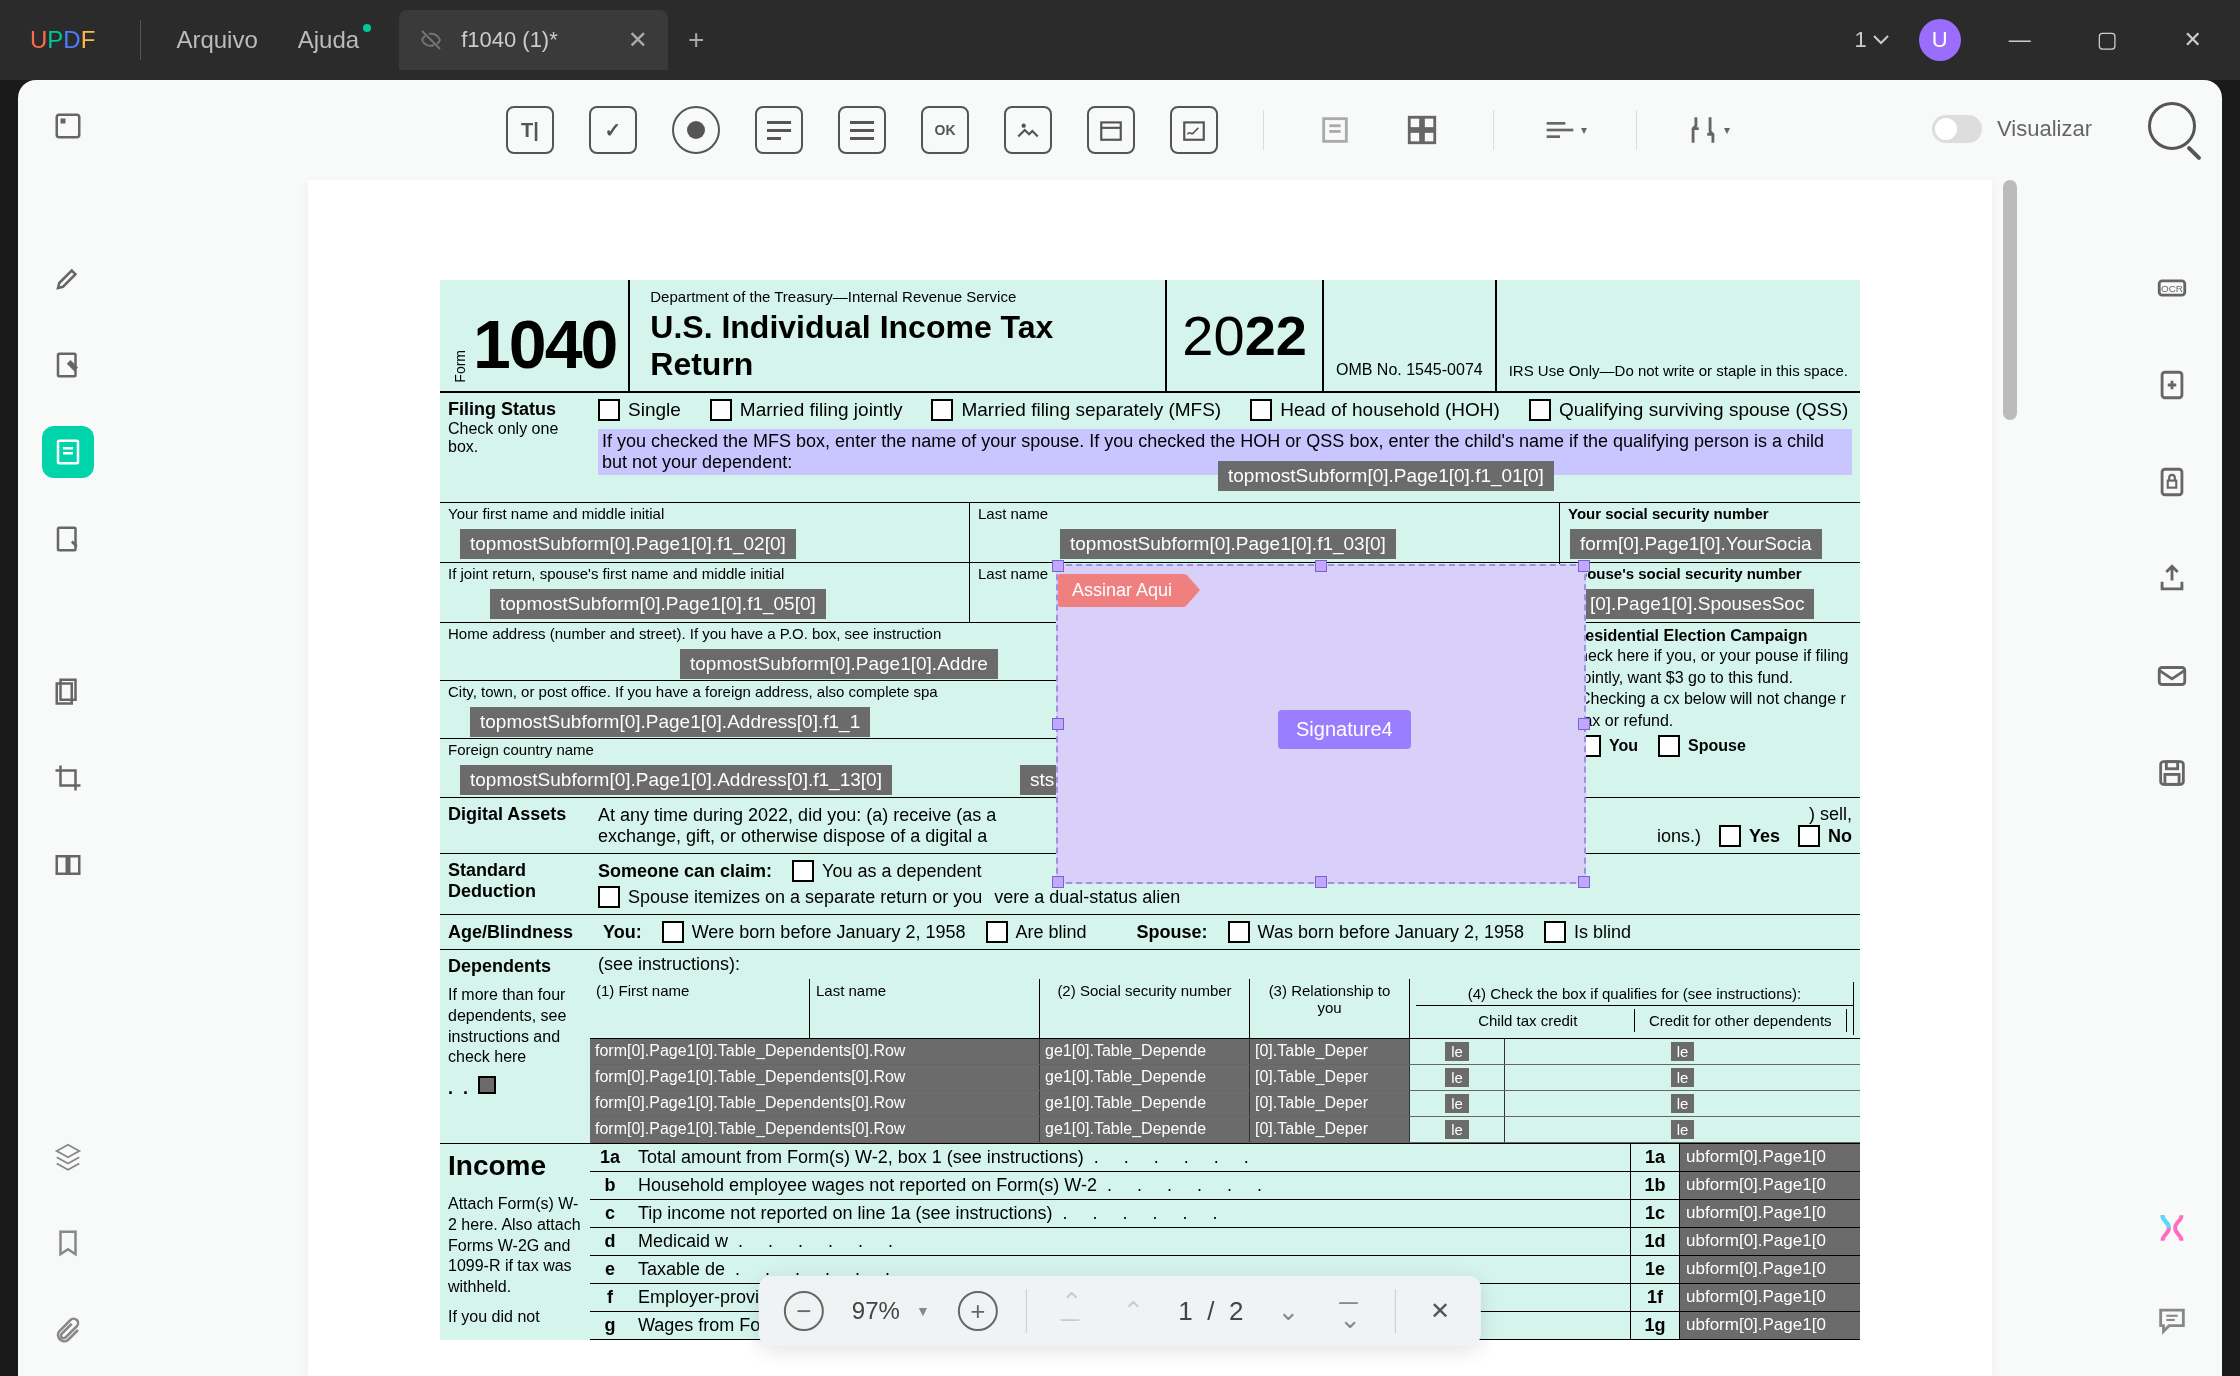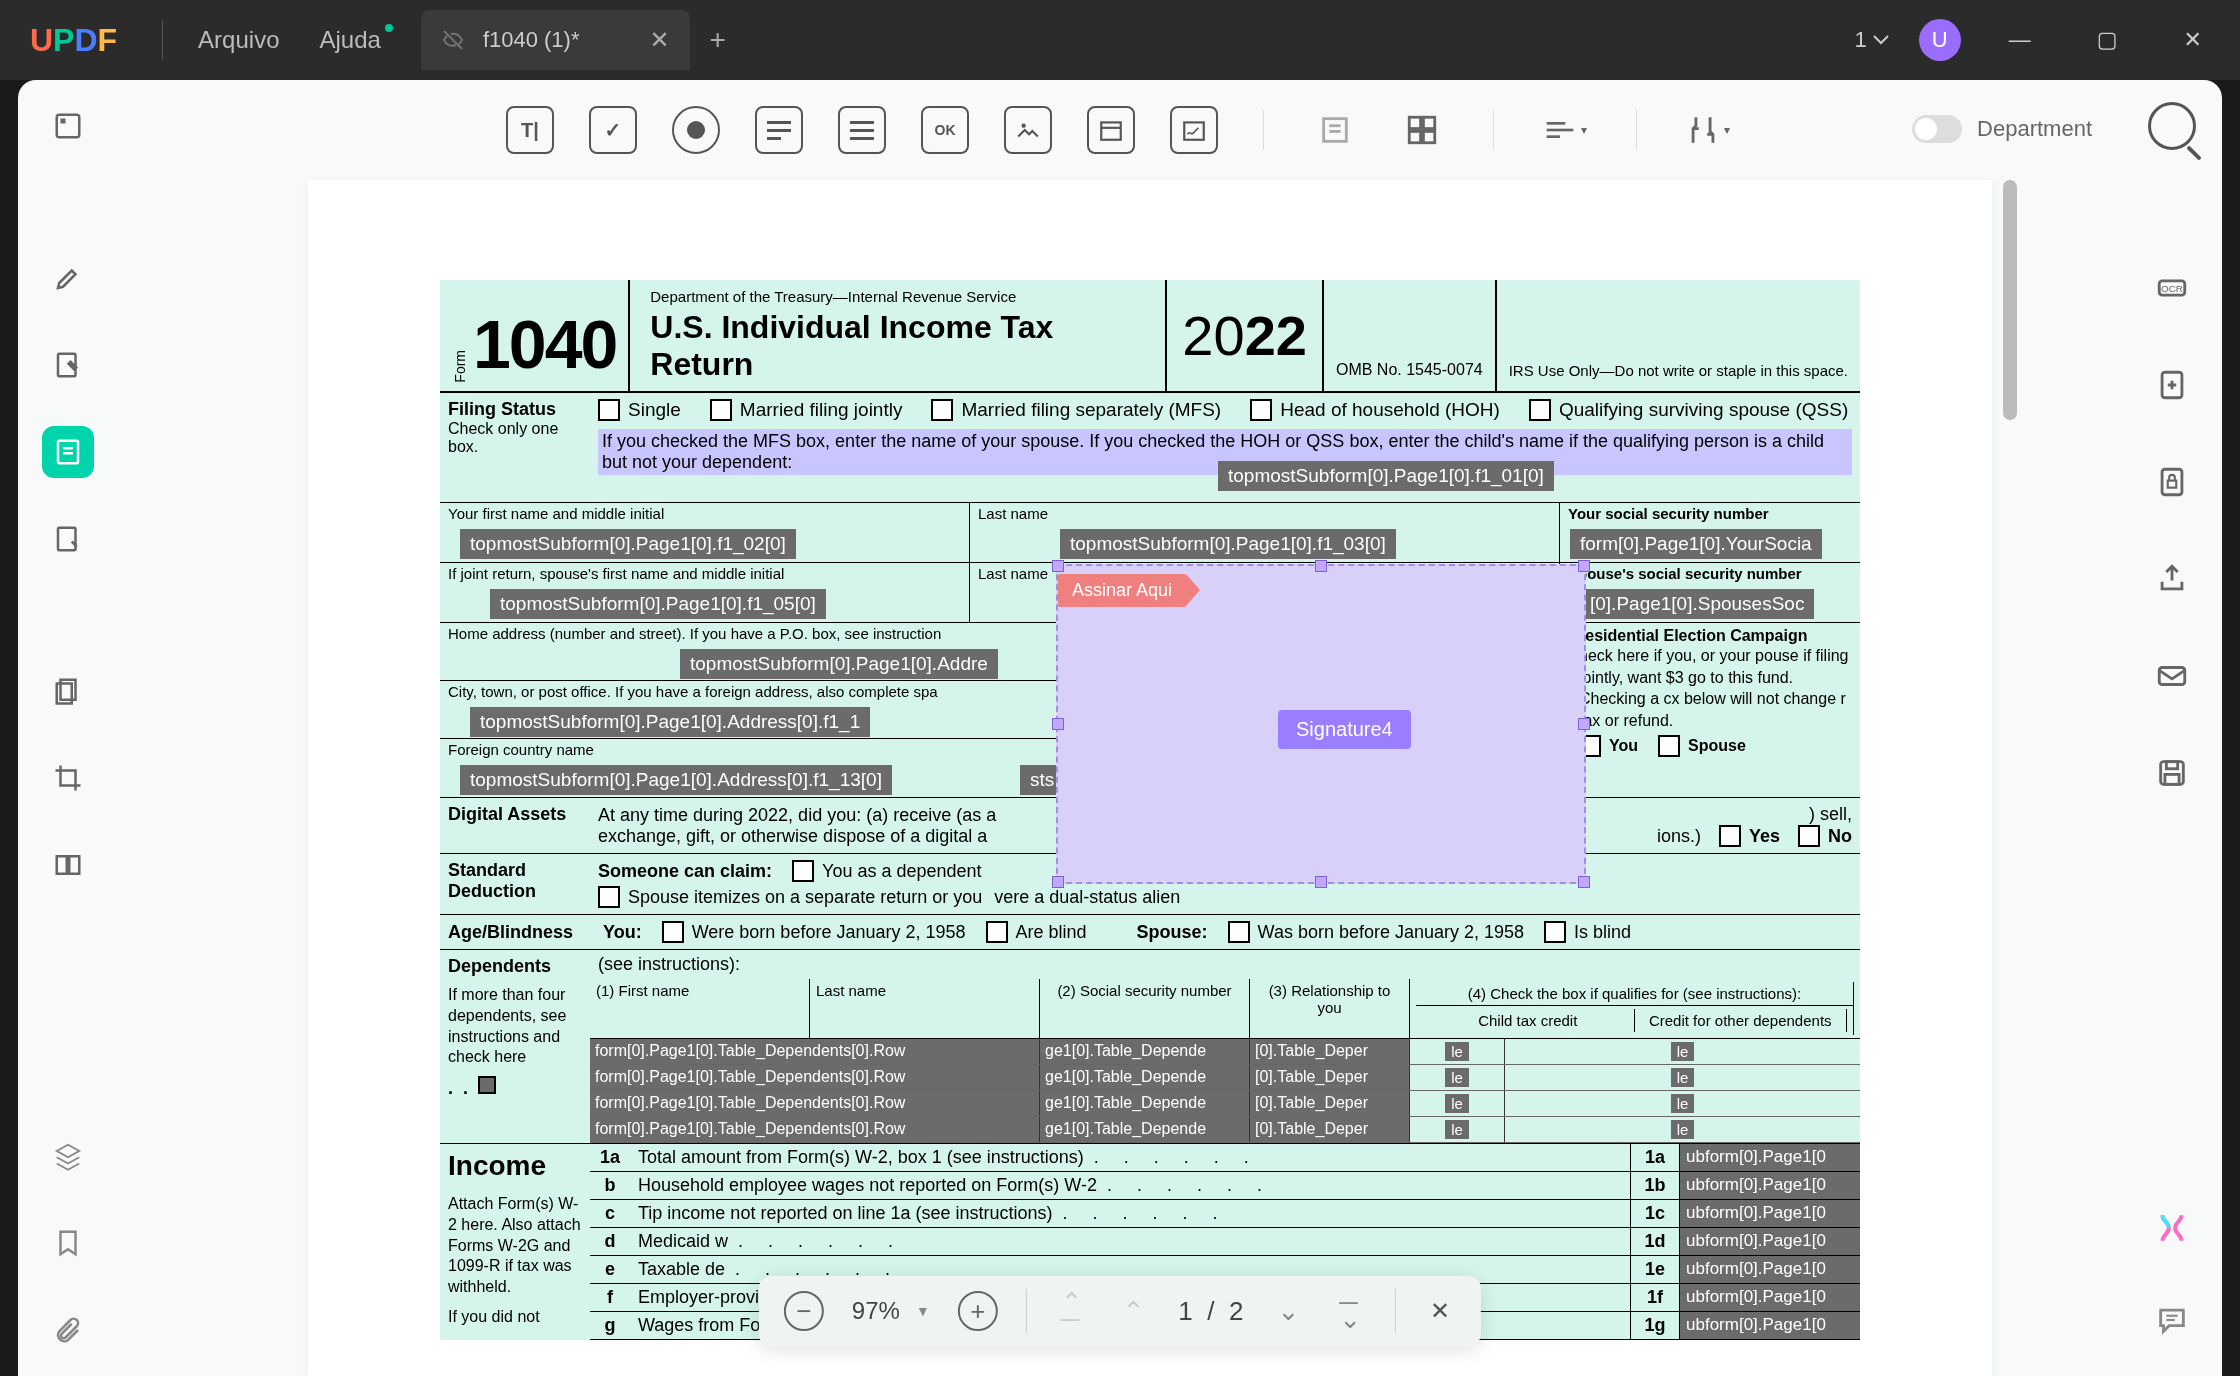--- a/index.html
+++ b/index.html
@@ -1,18 +1,18 @@
 <!DOCTYPE html>
 <html><head>
 <meta charset="utf-8">
 <style>
 * { margin:0; padding:0; box-sizing:border-box; font-family:-apple-system,BlinkMacSystemFont,"Segoe UI",sans-serif; }
 body { background:#1a1a1a; width:2240px; height:1376px; overflow:hidden; }
 .titlebar { height:80px; background:#2b2b2b; display:flex; align-items:center; color:#ddd; }
-.logo { font-size:32px; font-weight:bold; margin:0 30px; }
+.logo { font-size:24px; font-weight:normal; margin:0 30px; }
 .logo .u{color:#ff6b4a;} .logo .p{color:#00c896;} .logo .d{color:#4a7eff;} .logo .f{color:#ffb84a;}
 .tbdiv { width:1px; height:40px; background:#555; margin:0 15px; }
 .menu-item { font-size:24px; color:#bbb; padding:0 20px; cursor:pointer; position:relative; }
 .help-dot { position:absolute; top:-2px; right:8px; width:8px; height:8px; background:#00c896; border-radius:50%; }
 .tab { display:flex; align-items:center; background:#3a3a3a; height:60px; padding:0 20px; border-radius:8px 8px 0 0; margin-left:20px; }
 .tab-icon { width:24px; height:24px; margin-right:18px; opacity:0.6; }
 .tab-title { font-size:22px; color:#ccc; margin-right:70px; }
 .tab-close { color:#aaa; font-size:24px; cursor:pointer; }
 .tab-add { color:#aaa; font-size:28px; margin-left:20px; cursor:pointer; }
 .titlebar-right { margin-left:auto; display:flex; align-items:center; gap:30px; padding-right:20px; }
@@ -314,21 +314,21 @@
     <div class="tool-divider"></div>
     <div class="rail-btn">
         <svg width="34" height="34" viewBox="0 0 24 24">
           <path d="M7 3v6l-2 2v10M17 3v10l2 2v6M5 11h4M15 15h4" fill="none" stroke="#666" stroke-width="2"></path>
         </svg>
         <span style="font-size:12px;color:#666;margin-left:4px">▾</span>
       </div>
   </div>
   <div class="preview-toggle">
     <div class="toggle-switch"></div>
-    <span>Department</span>
+    <span>Visualizar</span>
   </div>
 
   <div class="canvas">
     <div class="form">
 
       <div class="form-header">
         <div class="fh-left">
           <span class="form-vert">Form</span>
           <span class="form1040">1040</span>
         </div>

